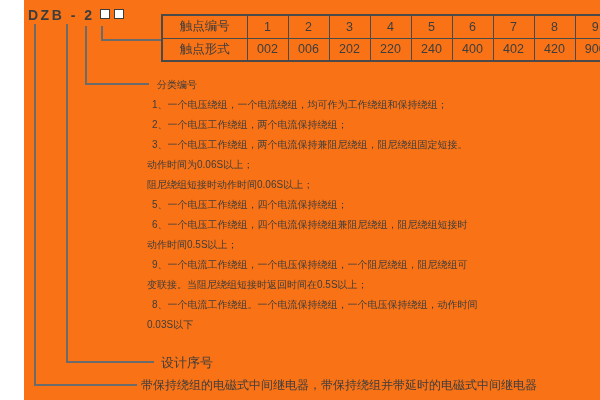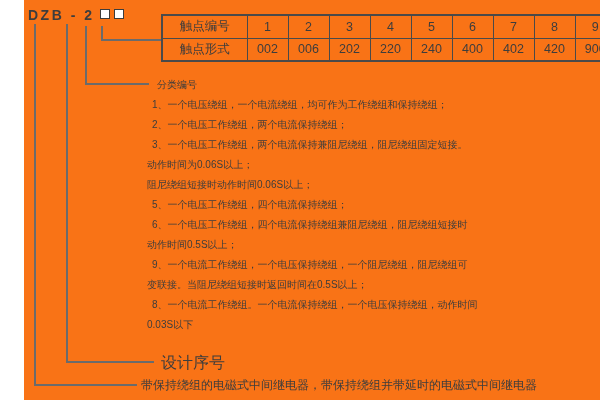--- a/index.html
+++ b/index.html
@@ -49,21 +49,21 @@
     position: absolute; left: 123px; top: 75px; width: 470px;
     font-size: 10px; color: #3d3d3d;
   }
   .cls-block .line { height: 20px; line-height: 20px; white-space: nowrap; }
   .cls-block .lead { margin-left: 10px; }
   .cls-block .num  { margin-left: 5px; }
   .cls-block .cont { margin-left: 0; }
 
   .design-label {
     position: absolute; left: 137px; top: 355px;
-    font-size: 16px; line-height: 15px; color: #3d3d3d; white-space: nowrap;
+    font-size: 13px; line-height: 15px; color: #3d3d3d; white-space: nowrap;
   }
   .relay-label {
     position: absolute; left: 117px; top: 378px;
     font-size: 12px; line-height: 15px; color: #3d3d3d; white-space: nowrap;
   }
 </style>
 </head>
 <body>
 
 <div class="canvas">

